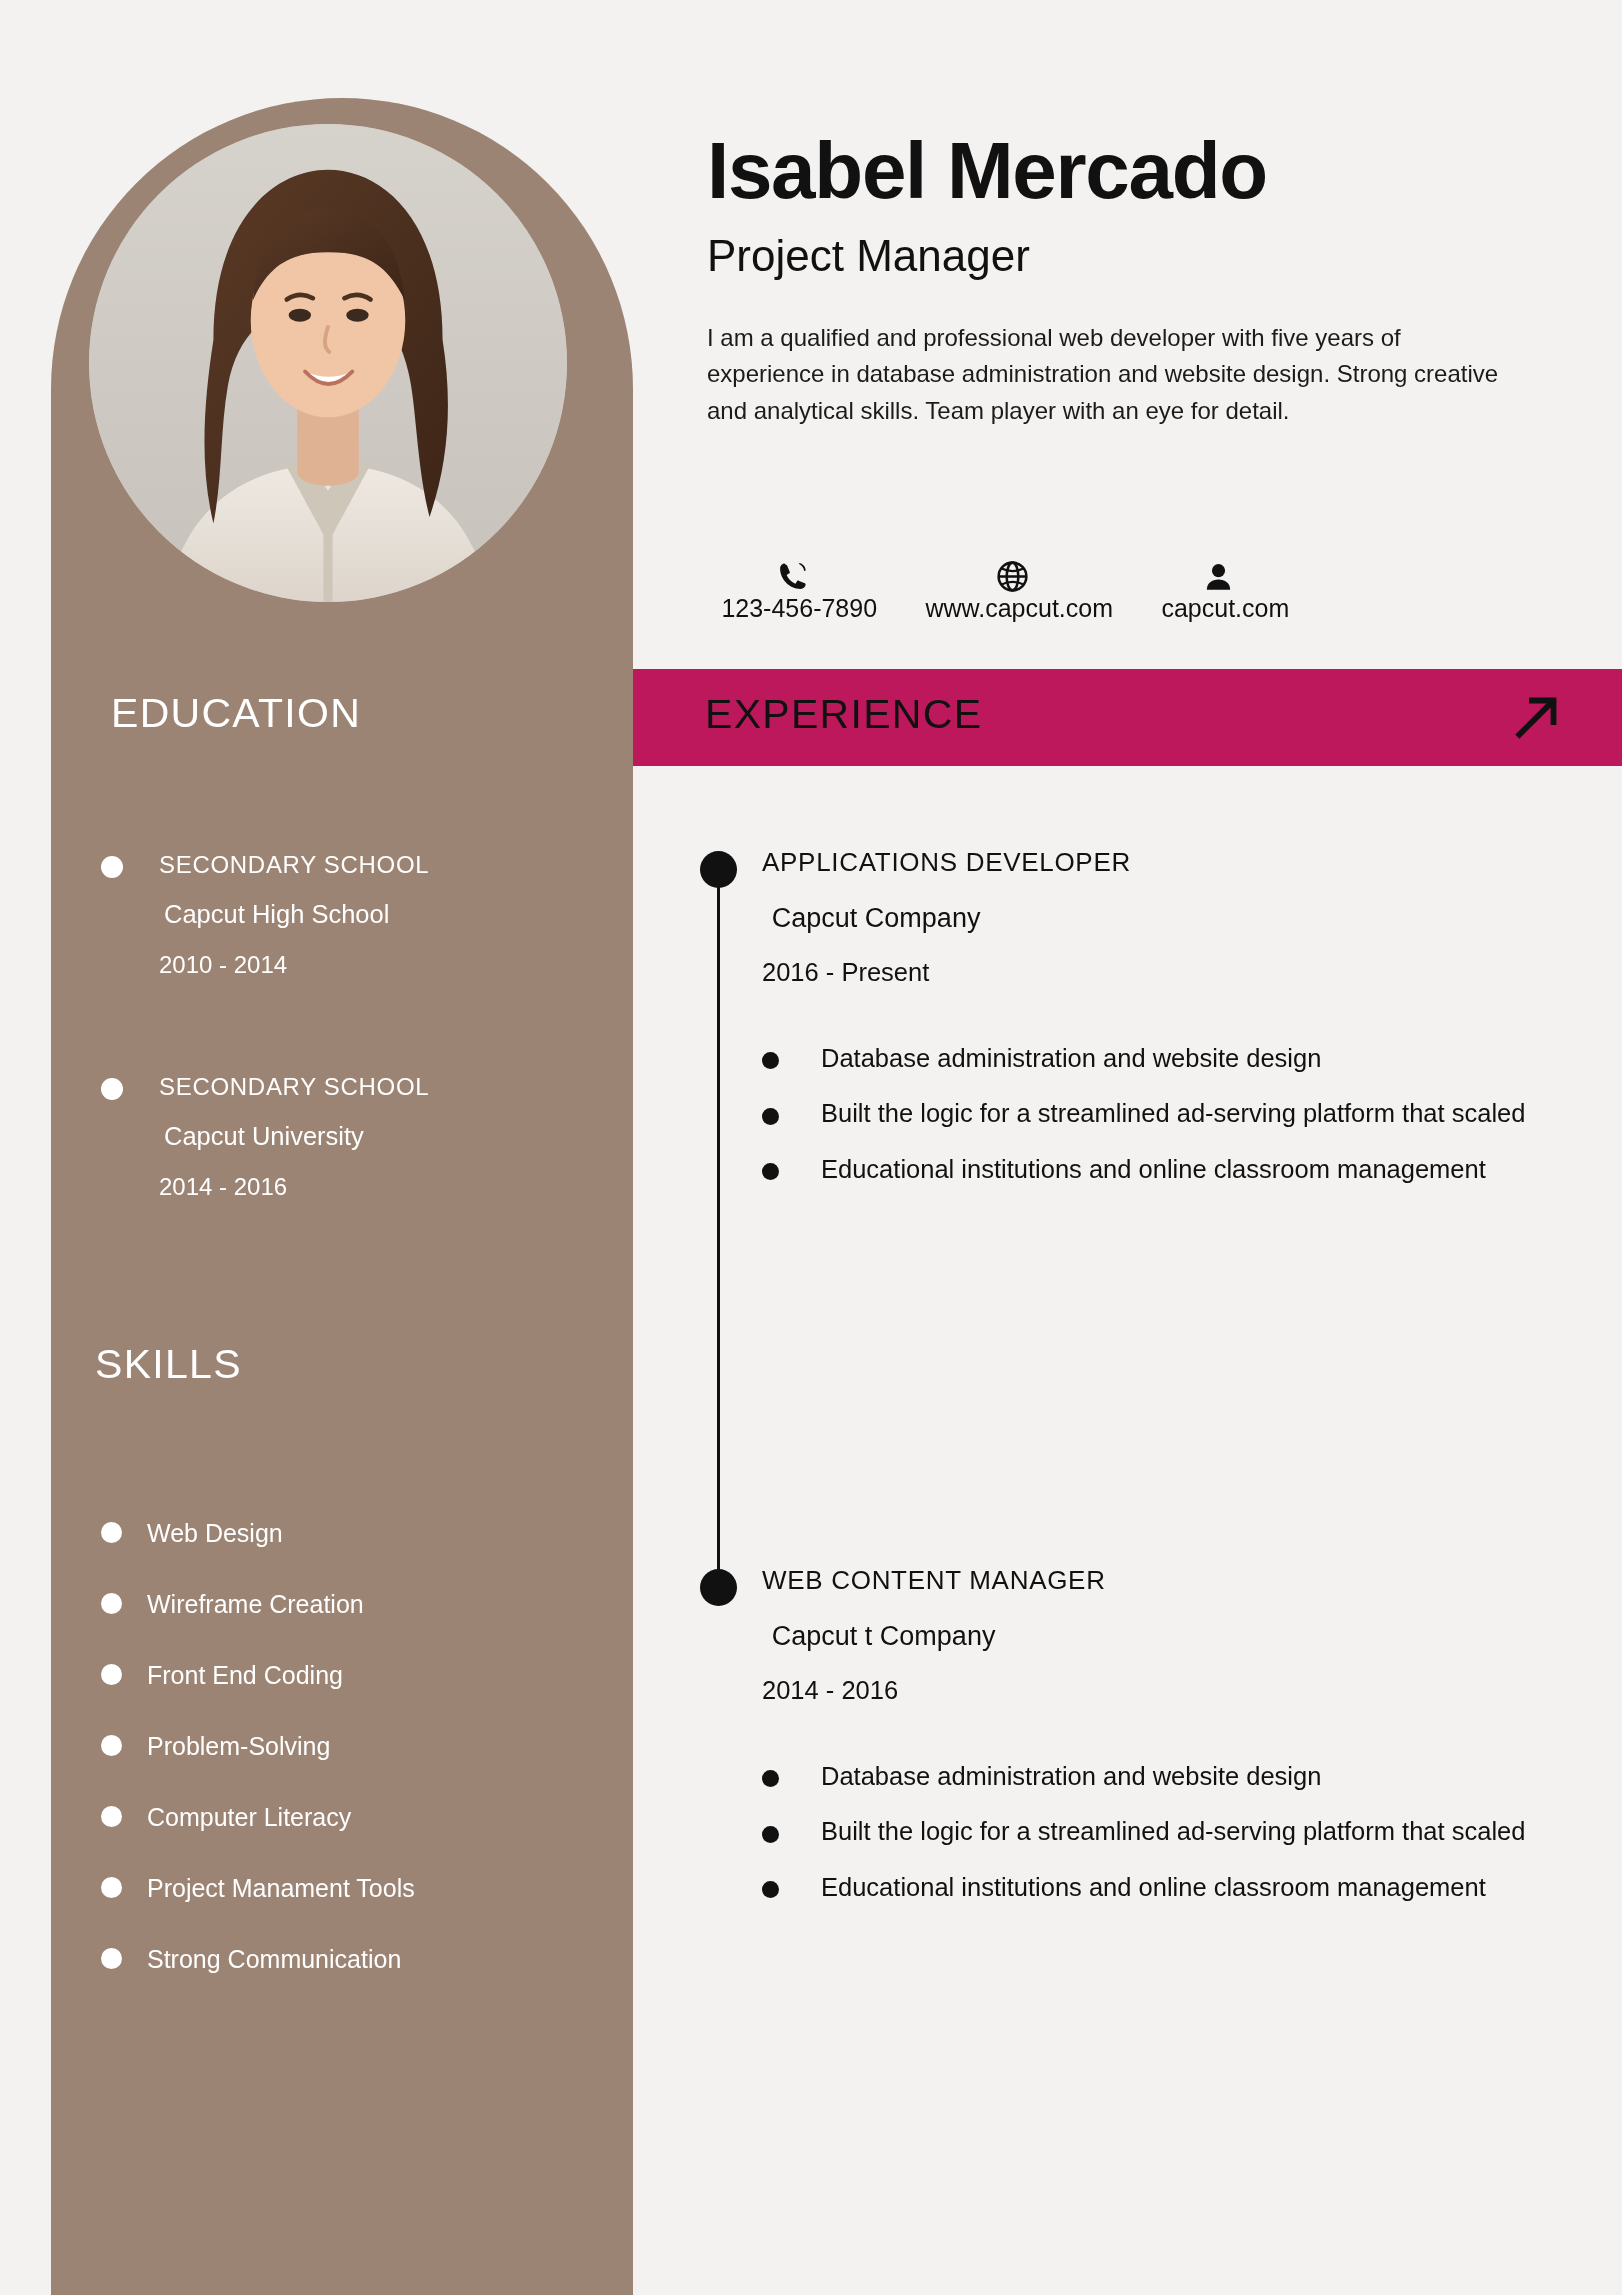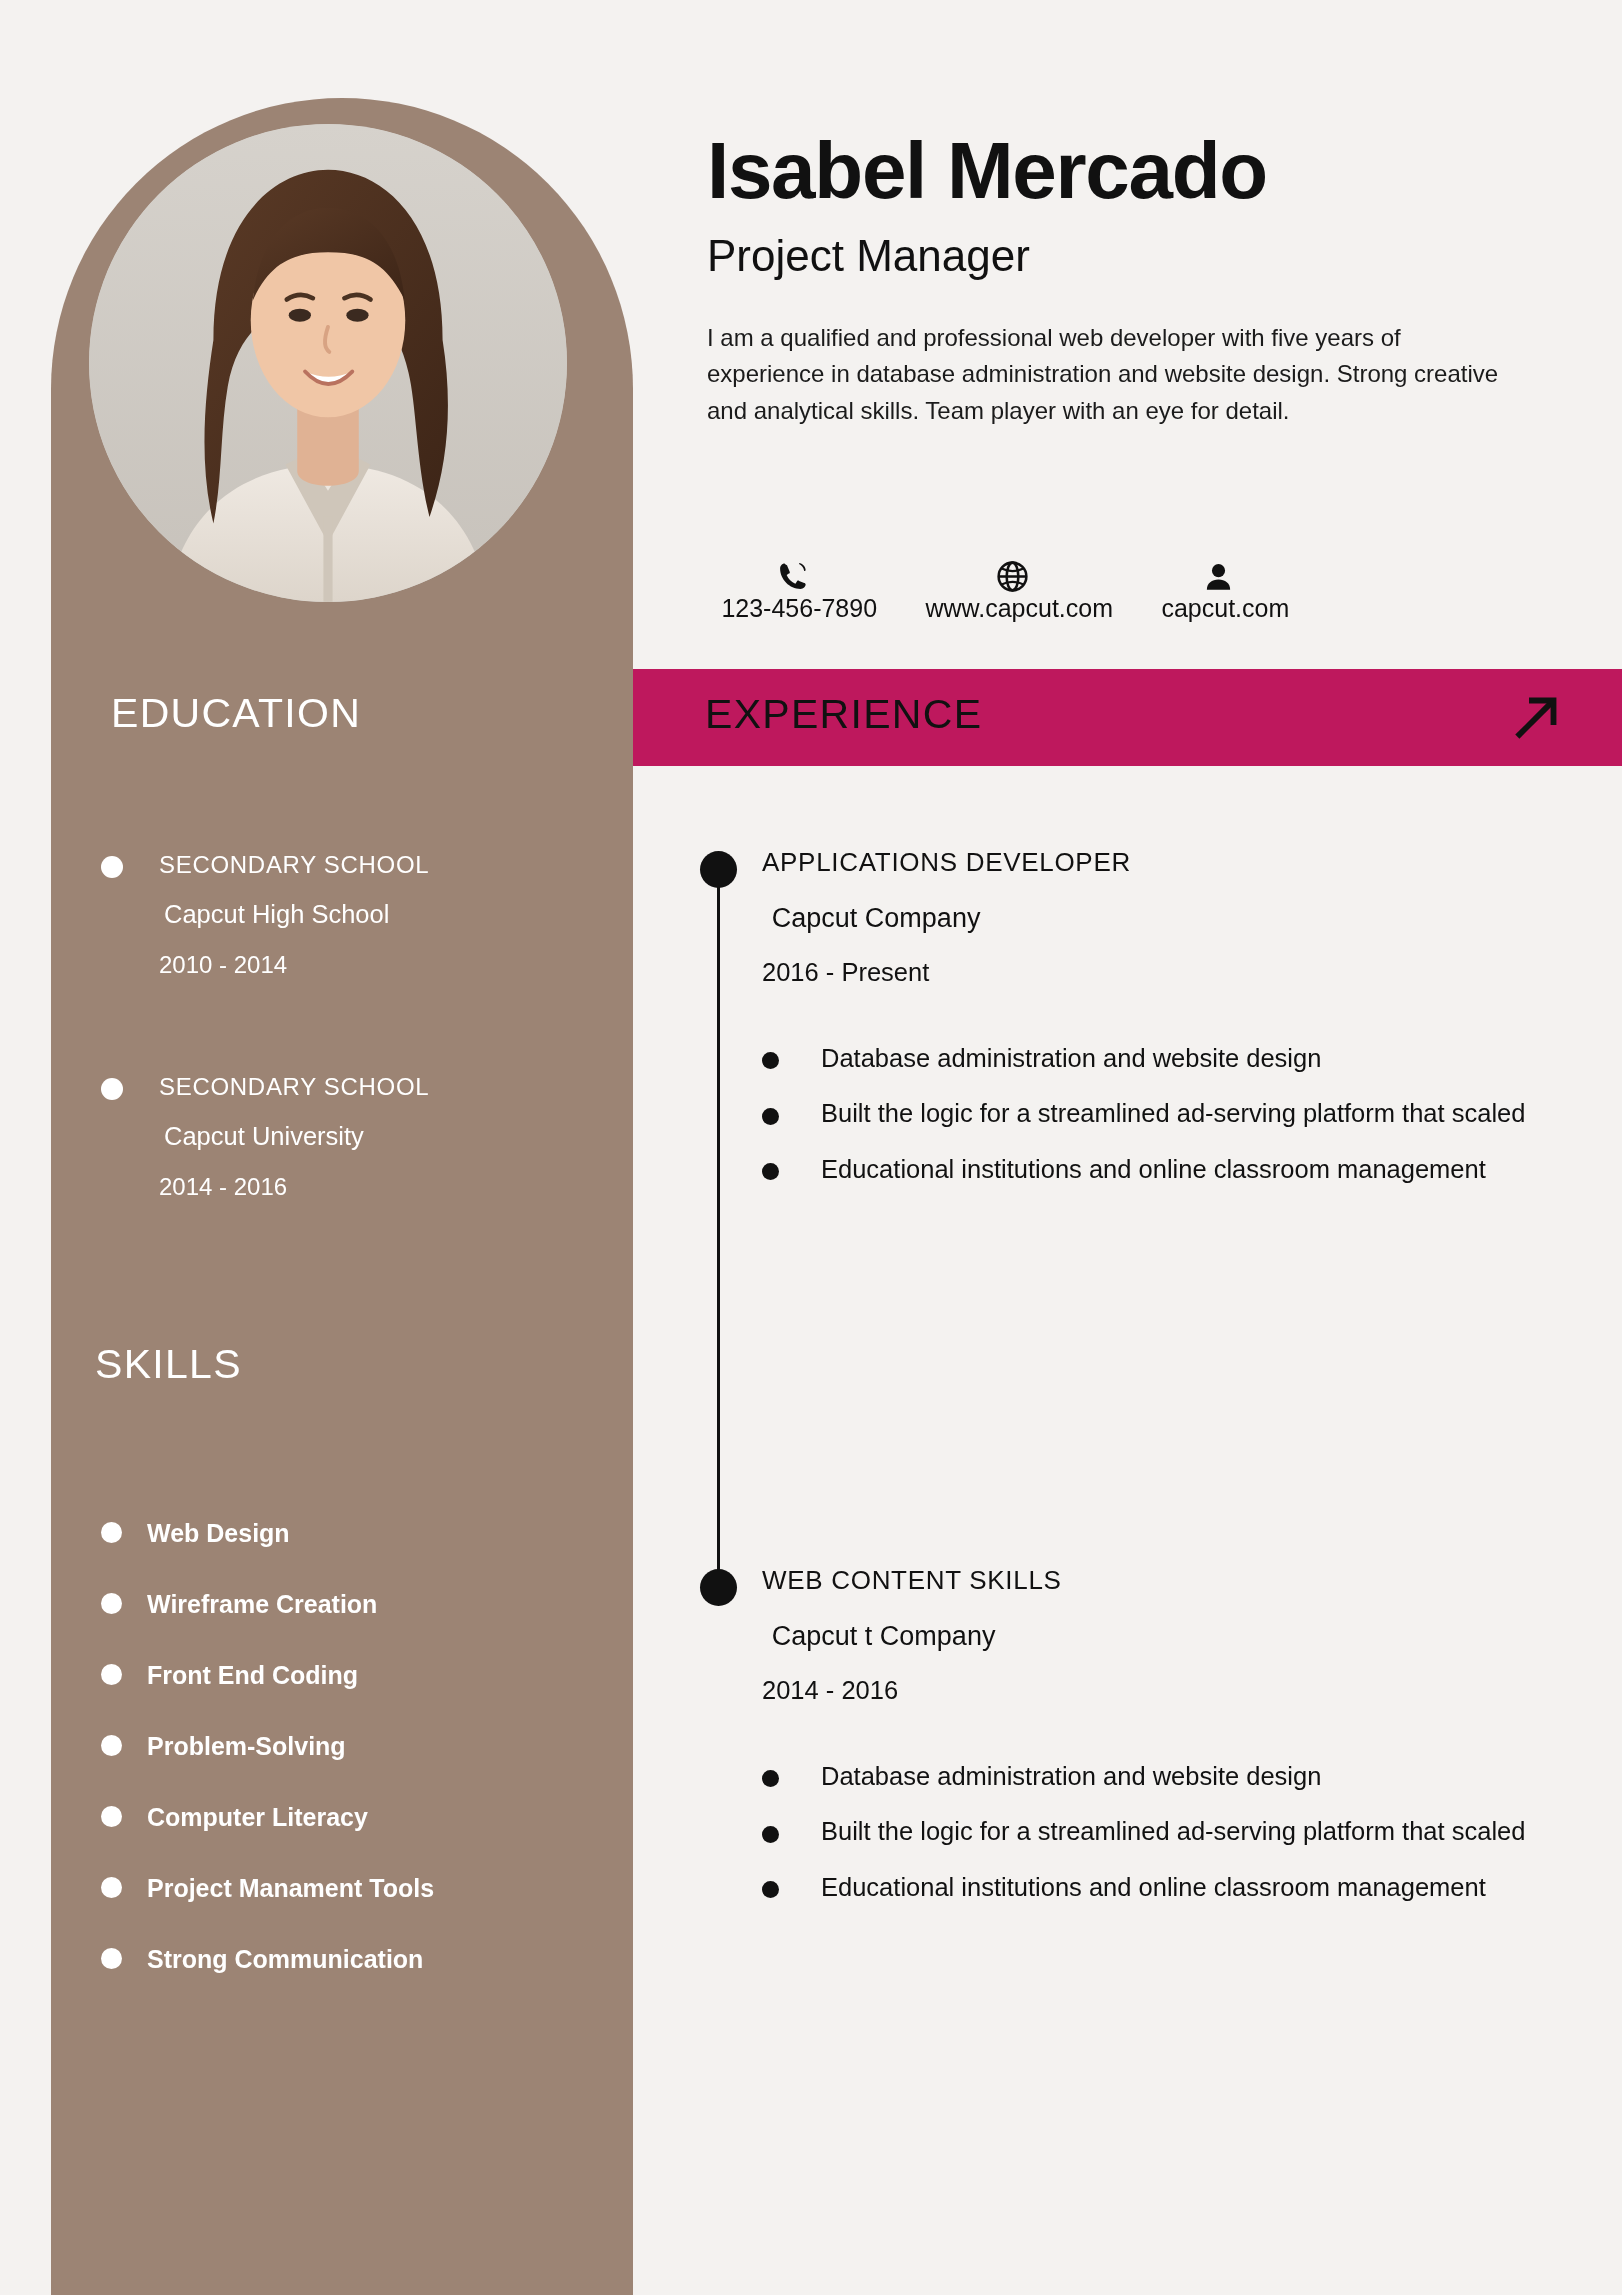--- a/index.html
+++ b/index.html
@@ -77,21 +77,20 @@
     margin-top: 22px;
     font-size: 24px;
     color: #ffffff;
   }
 
   .skills-list {
     position: absolute;
     left: 101px;
     top: 1498px;
     width: 471px;
-    font-weight: bold;
   }
   .skill-item {
     position: relative;
     height: 71px;
     color: #ffffff;
     font-size: 25px;
     line-height: 71px;
   }
   .skill-dot {
     position: absolute;
@@ -389,21 +388,21 @@
         <div class="bullet-text">Built the logic for a streamlined ad-serving platform that scaled</div>
       </div>
       <div class="bullet-row">
         <span class="bullet-dot"></span>
         <div class="bullet-text">Educational institutions and online classroom management</div>
       </div>
     </div>
   </div>
 
   <div class="job job-2">
-    <div class="job-role">WEB CONTENT SKILLS</div>
+    <div class="job-role">WEB CONTENT MANAGER</div>
     <div class="job-company">Capcut t Company</div>
     <div class="job-dates">2014 - 2016</div>
     <div class="job-bullets">
       <div class="bullet-row">
         <span class="bullet-dot"></span>
         <div class="bullet-text">Database administration and website design</div>
       </div>
       <div class="bullet-row">
         <span class="bullet-dot"></span>
         <div class="bullet-text">Built the logic for a streamlined ad-serving platform that scaled</div>

